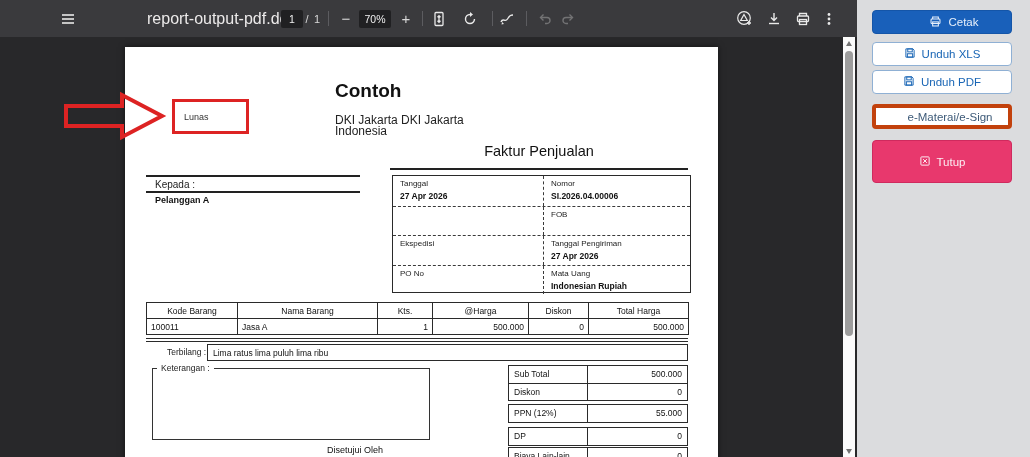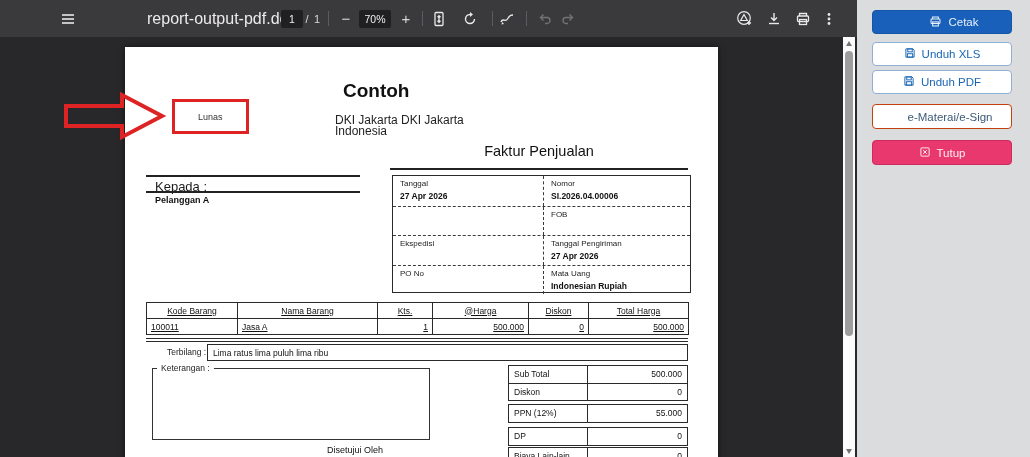--- a/index.html
+++ b/index.html
@@ -26,44 +26,44 @@
   .vscroll { position:absolute; left:843px; top:37px; width:12px; height:420px; background:#fbfbfb; z-index:6; }
   .vs-arrow { position:absolute; left:0; width:12px; height:12px; display:flex; align-items:center; justify-content:center; }
   .tri-up { width:0; height:0; border-left:3.5px solid transparent; border-right:3.5px solid transparent; border-bottom:5px solid #737373; }
   .tri-down { width:0; height:0; border-left:3.5px solid transparent; border-right:3.5px solid transparent; border-top:5px solid #737373; }
   .vs-thumb { position:absolute; left:2px; top:14px; width:8px; height:285px; background:#9d9d9d; border-radius:4px; }
 
   
   .page { position:absolute; left:125px; top:10px; width:593px; height:760px; background:#fff;
           box-shadow:0 0 6px rgba(0,0,0,.55); color:#111; }
   .abs { position:absolute; }
-  .doc-company { font-size:19px; font-weight:700;margin-left:8px; }
+  .doc-company { font-size:19px; font-weight:700; }
   .doc-addr { font-size:12px; line-height:11px; color:#222; }
   .doc-title { font-size:14.5px; text-align:center; }
   .rule { background:#222; }
   .small { font-size:8px; color:#1c1c1c; }
   .val-b { font-size:8.5px; font-weight:700; color:#111; }
 
   
   .stamp-box { border:3px solid #dd2323; display:flex; align-items:center; }
-  .stamp-text { font-size:9px; color:#333; margin-left:23px; }
+  .stamp-text { font-size:9px; color:#333; margin-left:9px; }
   .annot-arrow { position:absolute; z-index:4; }
 
   
   .info-box { border:1px solid #2a2a2a; }
   .info-row { position:relative; height:29.5px; }
   .info-row + .info-row { border-top:1px dashed #3a3a3a; }
   .info-cell { position:absolute; top:0; height:100%; padding:3px 0 0 7px; }
   .info-cell.c1 { left:0; width:150px; }
   .info-cell.c2 { left:150px; width:148px; border-left:1px dashed #3a3a3a; }
   .info-label { font-size:8px; color:#1c1c1c; }
   .info-value { font-size:8.5px; font-weight:700; margin-top:3px; }
 
   
-  table.items { border-collapse:collapse; width:542px; table-layout:fixed;text-decoration:underline; }
+  table.items { border-collapse:collapse; width:542px; table-layout:fixed; }
   table.items th, table.items td { border:1px solid #2a2a2a; font-size:8.5px; height:16px; padding:0 4px; }
   table.items th { font-weight:400; text-align:center; }
   td.al { text-align:left; } td.ar { text-align:right; }
 
   .dbl-line { border-top:1.5px solid #2a2a2a; border-bottom:1px solid #2a2a2a; height:4px; }
 
   .terbilang-box { border:1px solid #2a2a2a; display:flex; align-items:center; padding-left:5px; font-size:8.5px; }
 
   
   .ket-box { border:1px solid #333; }
@@ -79,21 +79,21 @@
 
   .sign { font-size:9px; color:#111; }
 
   
   .sidebar { position:absolute; left:857px; top:0; width:173px; height:457px; background:#dbdcde; }
   .sb-btn { position:absolute; left:15px; width:140px; height:24px; border-radius:4px;
             display:flex; align-items:center; justify-content:center; gap:6px;
             font-size:11.5px; cursor:pointer; }
   .sb-primary   { background:#1960ba; border:1px solid #1455a8; color:#e8f0fb; }
   .sb-outline   { background:#ffffff; border:1px solid #8fb0d4; color:#1a66b5; }
-  .sb-materai   { background:#ffffff; border:1px solid #c2410c; color:#3d5a78;padding-left:16px; }
+  .sb-materai   { background:#ffffff; border:4px solid #c2410c; color:#3d5a78;padding-left:16px; }
   .sb-danger    { background:#e8386d; border:1px solid #cf2a5e; color:#fdeef3; }
   .sb-btn svg { flex:0 0 auto; }
 </style>
 </head>
 <body>
 
 <div class="app">
 
   <div class="viewer">
 
@@ -200,21 +200,21 @@
         </div>
 
         <div class="abs doc-company" style="left:210px; top:33px;">Contoh</div>
         <div class="abs doc-addr" style="left:210px; top:68px;">DKI Jakarta DKI Jakarta</div>
         <div class="abs doc-addr" style="left:210px; top:79px;">Indonesia</div>
 
         <div class="abs doc-title" style="left:265px; top:96px; width:298px;">Faktur Penjualan</div>
         <div class="abs rule" style="left:265px; top:121px; width:298px; height:1.5px;"></div>
 
         <div class="abs rule" style="left:21px; top:128px; width:214px; height:1.5px;"></div>
-        <div class="abs small" style="left:30px; top:132px; font-size:13px;">Kepada :</div>
+        <div class="abs small" style="left:30px; top:132px; font-size:10px;">Kepada :</div>
         <div class="abs rule" style="left:21px; top:144px; width:214px; height:1.5px;"></div>
         <div class="abs val-b" style="left:30px; top:148px; font-size:9px;">Pelanggan A</div>
 
         <div class="abs info-box" style="left:267px; top:128px; width:299px; height:118px;">
           <div class="info-row">
             <div class="info-cell c1">
                 <div class="info-label">Tanggal</div>
                 <div class="info-value">27 Apr 2026</div>
               </div>
             <div class="info-cell c2">
@@ -370,21 +370,21 @@
             <rect x="4.5" y="9" width="7" height="4.5"></rect>
           </svg>
       </span>
       <span>Unduh PDF</span>
     </div>
 
     <div class="sb-btn sb-materai" style="top:104px; height:25px;">
       <span>e-Materai/e-Sign</span>
     </div>
 
-    <div class="sb-btn sb-danger" style="top:140px; height:25px;">
+    <div class="sb-btn sb-danger" style="top:140px; height:43px;">
       <span>
         <svg width="12" height="12" viewBox="0 0 16 16" fill="none" stroke="#fdeef3" stroke-width="1.3">
             <rect x="2.5" y="2.5" width="11" height="11" rx="1"></rect>
             <path d="M5.5 5.5 L10.5 10.5 M10.5 5.5 L5.5 10.5"></path>
           </svg>
       </span>
       <span>Tutup</span>
     </div>
   </div>
 </div>

